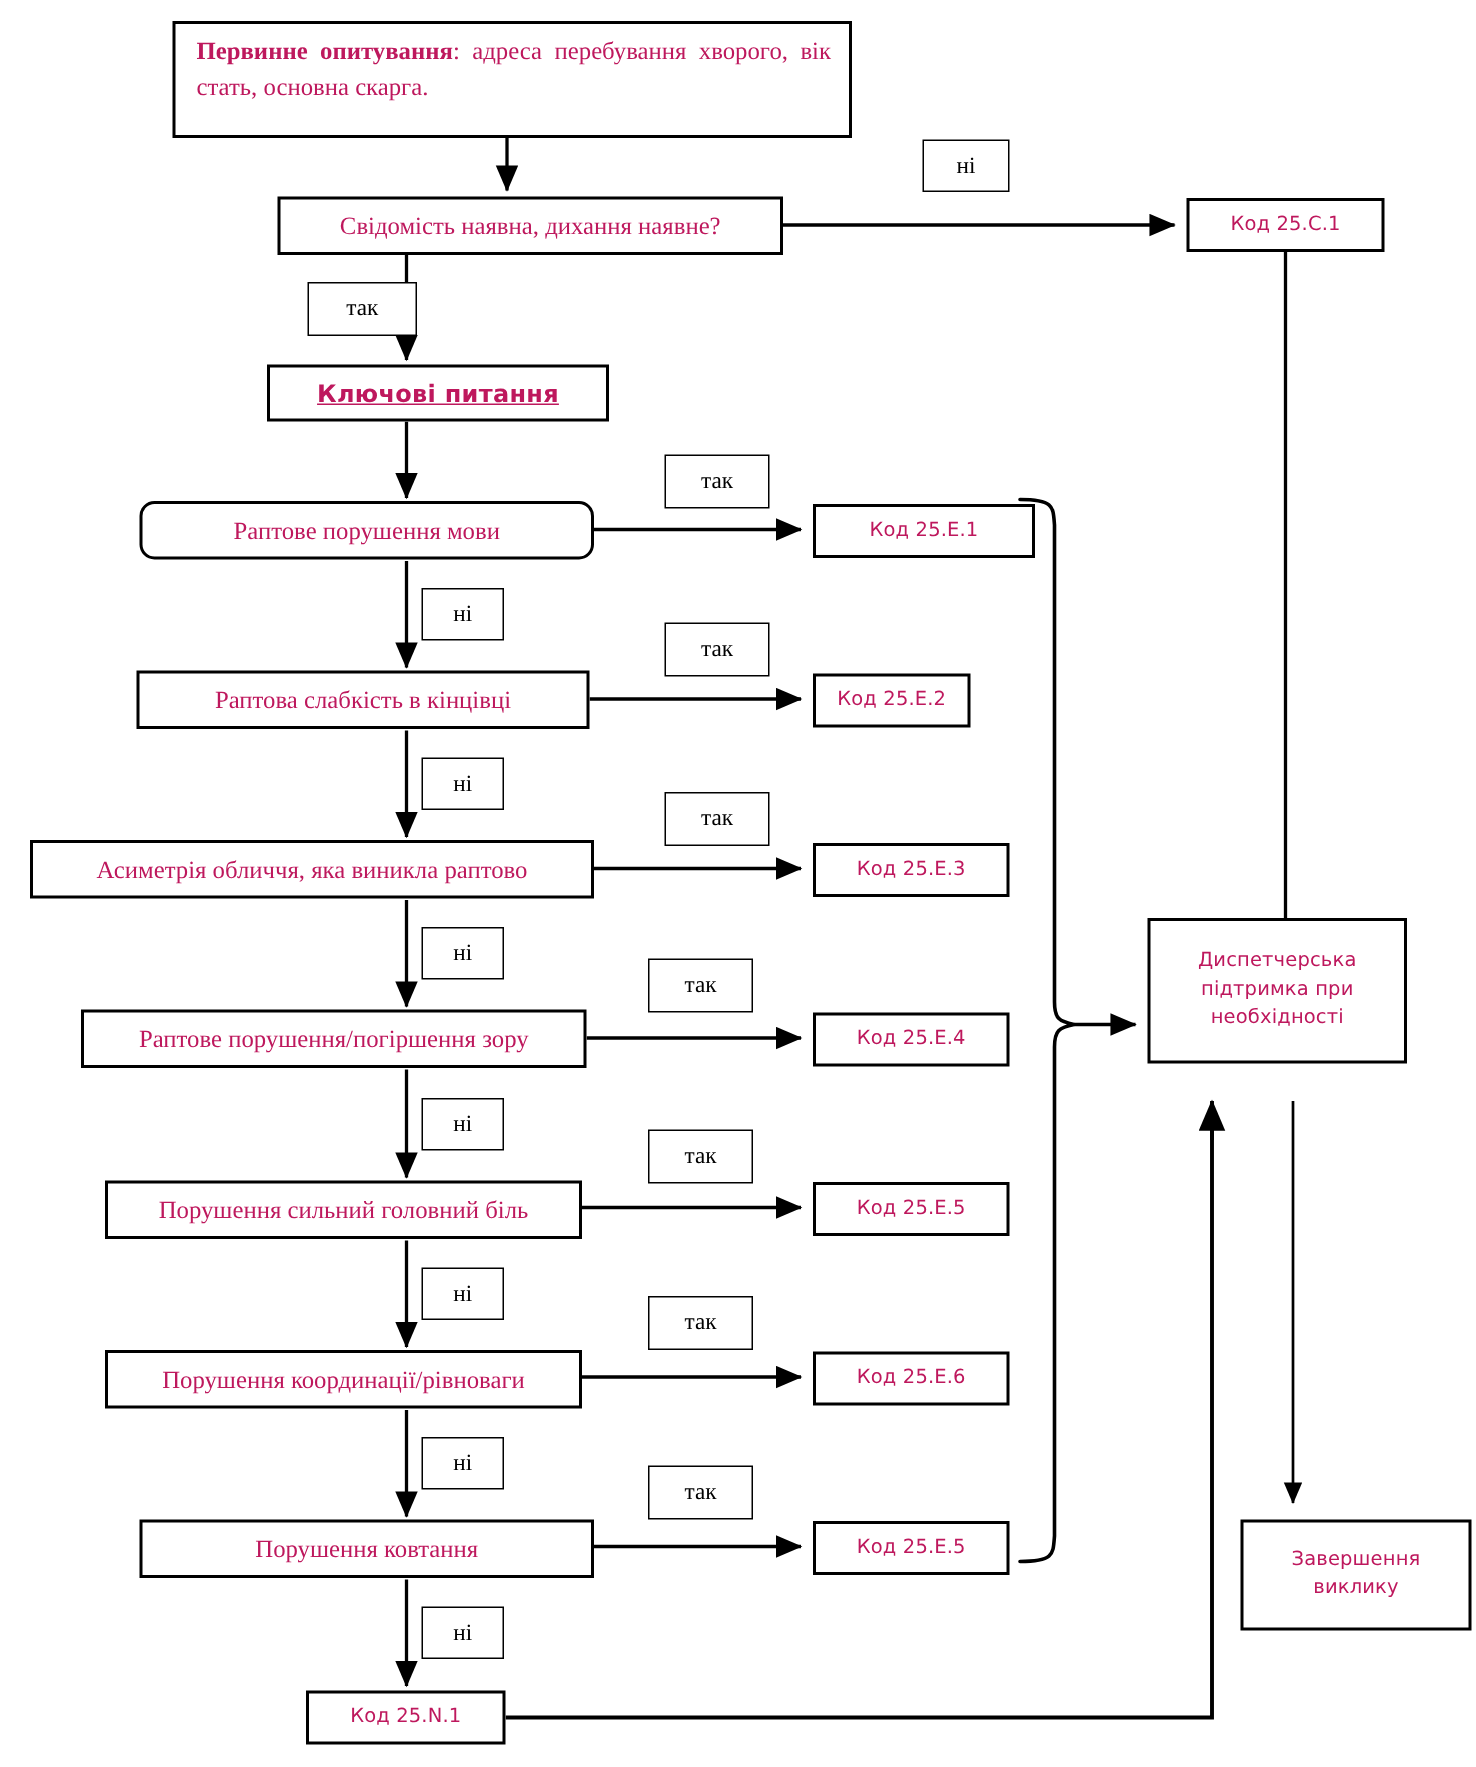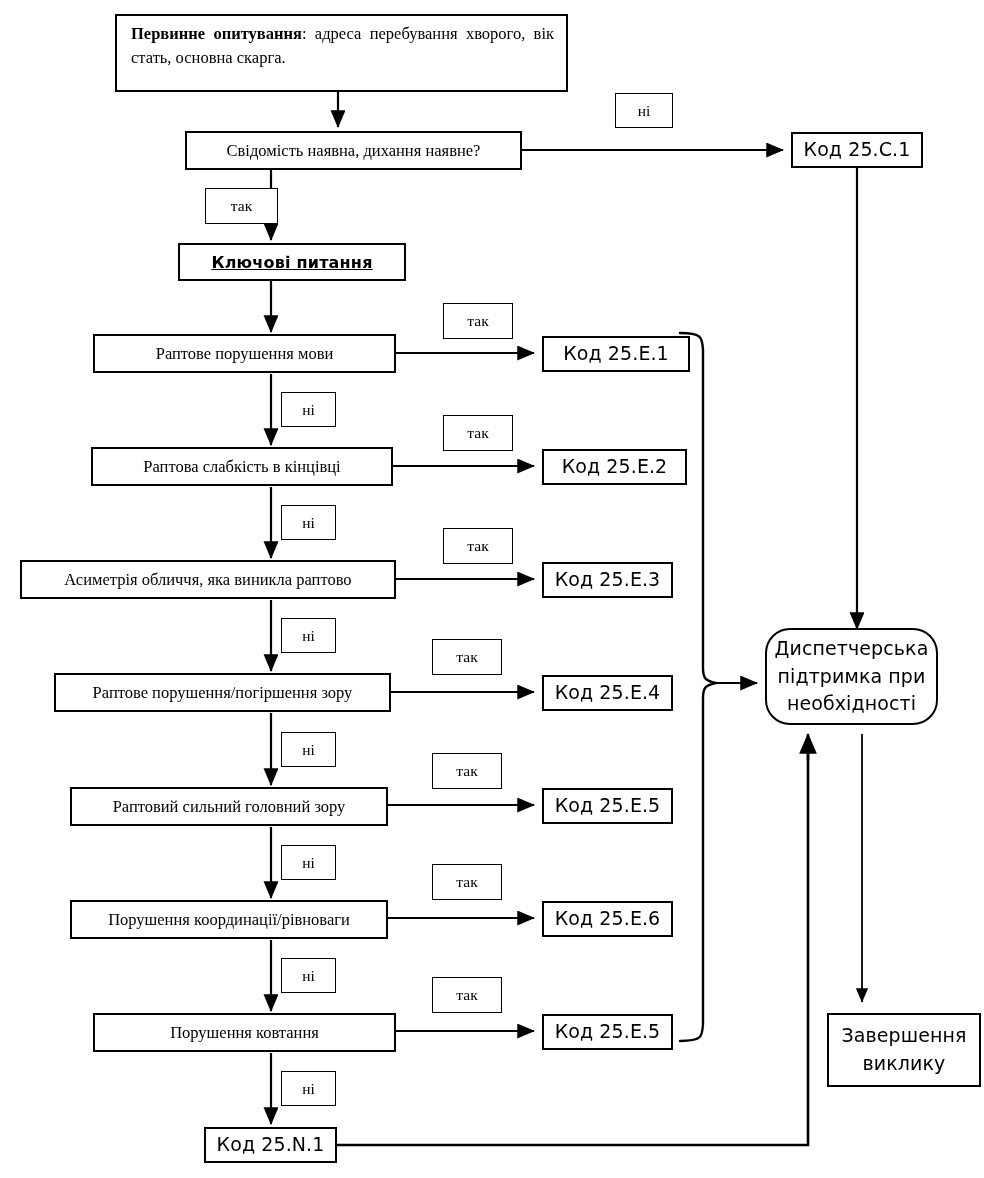--- a/index.html
+++ b/index.html
@@ -17,33 +17,33 @@
   }
   .box {
     position: absolute;
     box-sizing: border-box;
     border: 2.2px solid #000000;
     background: #ffffff;
     display: flex;
     align-items: center;
     justify-content: center;
     text-align: center;
-    color: #000000;
+    color: #be185d;
     z-index: 5;
   }
   
   .serif {
     font-family: "Liberation Serif", "DejaVu Serif", serif;
     font-size: 16.5px;
     line-height: 1.32;
   }
   
   .sans {
     font-family: "DejaVu Sans", "Liberation Sans", sans-serif;
-    font-size: 19px;
+    font-size: 13px;
     line-height: 1.45;
     letter-spacing: 0.1px;
   }
   .sans-bold {
     font-family: "DejaVu Sans", "Liberation Sans", sans-serif;
     font-size: 16px;
     font-weight: bold;
     letter-spacing: 0.2px;
     text-decoration: underline;
   }
@@ -165,40 +165,40 @@
   </div>
 
   <div class="box sans" style="left:791px; top:132px; width:132px; height:36px;">
     <span>Код  25.C.1</span>
   </div>
 
   <div class="box sans-bold" style="left:178px; top:243px; width:228px; height:38px; border-width:2.6px;">
     <span>Ключові питання</span>
   </div>
 
-  <div class="box serif" style="left:93px; top:334px; width:303px; height:39px;">
+  <div class="box serif" style="left:93px; top:334px; width:303px; height:39px;border-radius:10px;">
     <span>Раптове порушення мови</span>
   </div>
   <div class="label-box" style="left:443px; top:303px; width:70px; height:36px;">
     <span>так</span>
   </div>
   <div class="box sans" style="left:542px; top:336px; width:148px; height:36px;">
     <span>Код  25.E.1</span>
   </div>
   <div class="label-box" style="left:281px; top:392px; width:55px; height:35px;">
     <span>ні</span>
   </div>
 
   <div class="box serif" style="left:91px; top:447px; width:302px; height:39px;">
     <span>Раптова слабкість в кінцівці</span>
   </div>
   <div class="label-box" style="left:443px; top:415px; width:70px; height:36px;">
     <span>так</span>
   </div>
-  <div class="box sans" style="left:542px; top:449px; width:145px; height:36px;">
+  <div class="box sans" style="left:542px; top:449px; width:105px; height:36px;">
     <span>Код  25.E.2</span>
   </div>
   <div class="label-box" style="left:281px; top:505px; width:55px; height:35px;">
     <span>ні</span>
   </div>
 
   <div class="box serif" style="left:20px; top:560px; width:376px; height:39px;">
     <span>Асиметрія обличчя, яка виникла раптово</span>
   </div>
   <div class="label-box" style="left:443px; top:528px; width:70px; height:36px;">
@@ -218,21 +218,21 @@
     <span>так</span>
   </div>
   <div class="box sans" style="left:542px; top:675px; width:131px; height:36px;">
     <span>Код  25.E.4</span>
   </div>
   <div class="label-box" style="left:281px; top:732px; width:55px; height:35px;">
     <span>ні</span>
   </div>
 
   <div class="box serif" style="left:70px; top:787px; width:318px; height:39px;">
-    <span>Раптовий сильний головний зору</span>
+    <span>Порушення сильний головний біль</span>
   </div>
   <div class="label-box" style="left:432px; top:753px; width:70px; height:36px;">
     <span>так</span>
   </div>
   <div class="box sans" style="left:542px; top:788px; width:131px; height:36px;">
     <span>Код  25.E.5</span>
   </div>
   <div class="label-box" style="left:281px; top:845px; width:55px; height:35px;">
     <span>ні</span>
   </div>
@@ -260,21 +260,21 @@
     <span>Код  25.E.5</span>
   </div>
   <div class="label-box" style="left:281px; top:1071px; width:55px; height:35px;">
     <span>ні</span>
   </div>
 
   <div class="box sans" style="left:204px; top:1127px; width:133px; height:36px;">
     <span>Код  25.N.1</span>
   </div>
 
-  <div class="box sans" style="left:765px; top:628px; width:173px; height:97px; padding:0 12px;border-radius:25px;">
+  <div class="box sans" style="left:765px; top:612px; width:173px; height:97px; padding:0 12px;">
     <span>Диспетчерська підтримка при необхідності</span>
   </div>
 
   <div class="box sans" style="left:827px; top:1013px; width:154px; height:74px; padding:17px 10px;">
     <span>Завершення виклику</span>
   </div>
 
 </div>
 
 </body></html>

